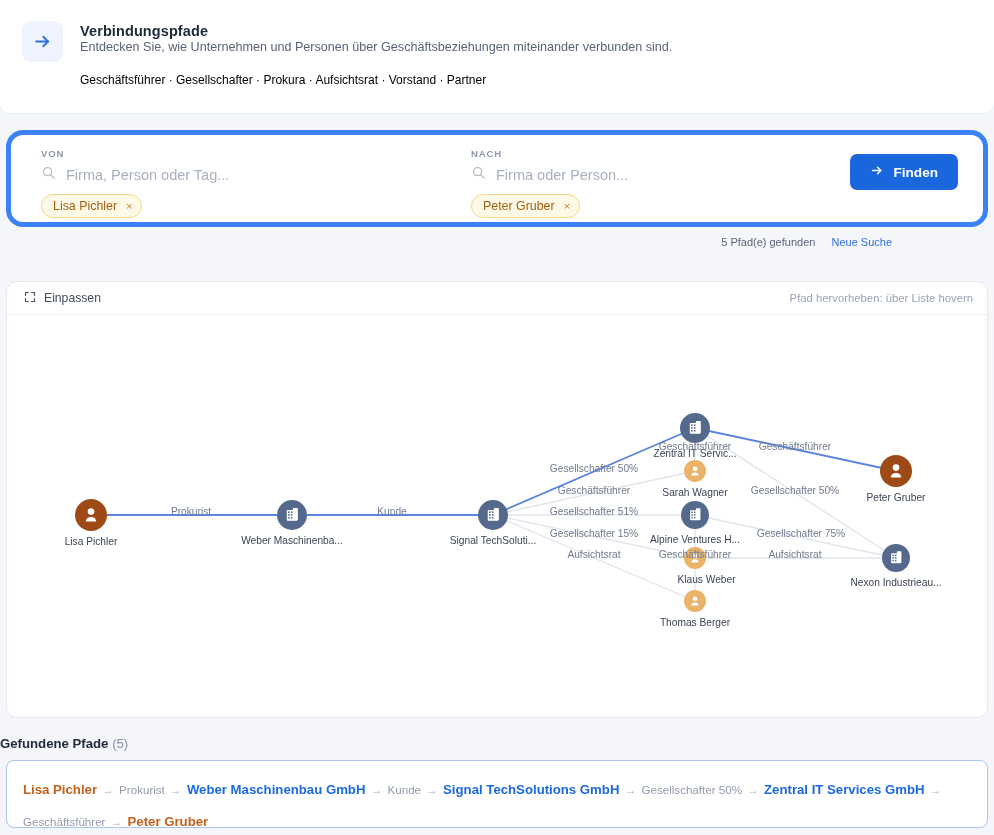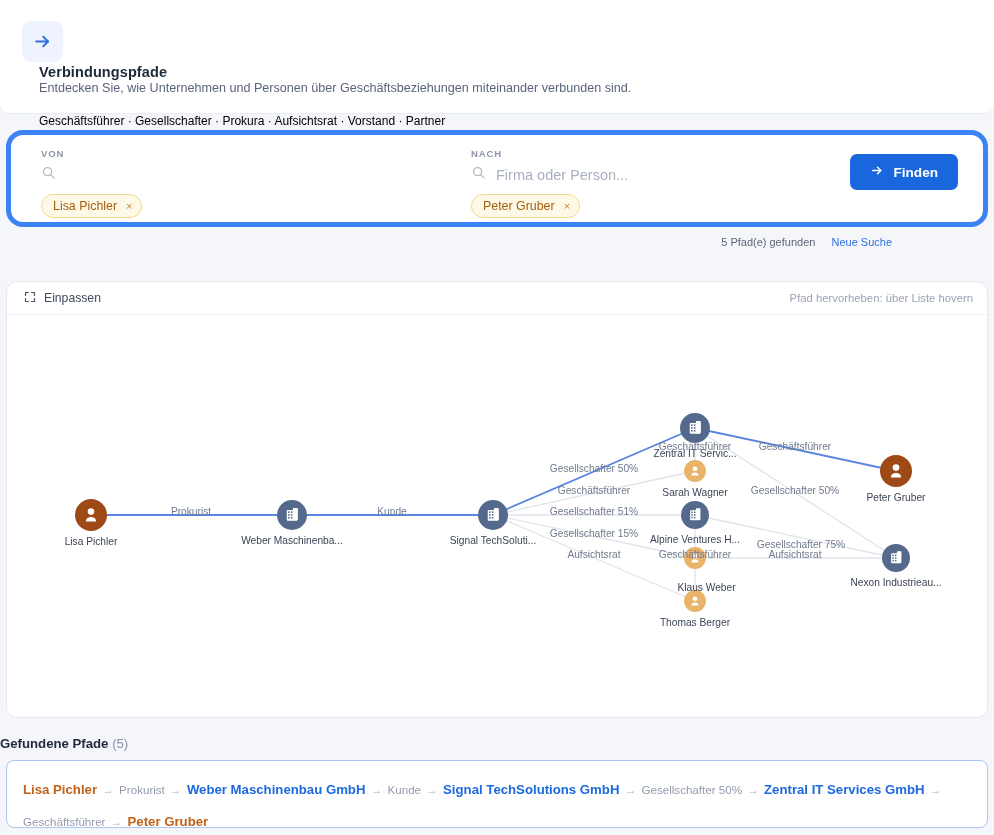--- a/index.html
+++ b/index.html
@@ -12,21 +12,21 @@
   }
   .page { width: 994px; height: 835px; position: relative; overflow: hidden; }
 
   
   .header-card {
     position: absolute; left: 0; top: 0; width: 994px; height: 114px;
     background: #ffffff;
     border-bottom: 1px solid #e8ecf3;
     border-radius: 0 0 10px 10px;
   }
-  .hdr-inner { display: flex; padding: 21px 24px 0 22px; flex-direction: column; }
+  .hdr-inner { display: flex; padding: 21px 24px 0 22px; }
   .hdr-icon {
     width: 41px; height: 41px; flex: 0 0 41px;
     background: #eef3fd; border-radius: 9px;
     display: flex; align-items: center; justify-content: center;
   }
   .hdr-icon svg { display:block; }
   .hdr-text { margin-left: 17px; padding-top: 2px; }
   .hdr-title {
     font-size: 14.5px; font-weight: 700; color: #1d2838; letter-spacing: .1px;
     line-height: 1.2;
@@ -161,20 +161,21 @@
 
       <div class="field from">
         <div class="fld-label">VON</div>
         <div class="fld-input-wrap">
           <span>
             <svg width="15" height="15" viewBox="0 0 24 24" fill="none" stroke="#b3bbc9" stroke-width="2">
               <circle cx="10.5" cy="10.5" r="6.5"></circle>
                 <line x1="15.5" y1="15.5" x2="21" y2="21" stroke-linecap="round"></line>
             </svg>
           </span>
+          <input class="fld-input" type="text" placeholder="Firma, Person oder Tag..." style="">
         </div>
         <div class="chip">
           <span>Lisa Pichler</span>
           <span class="chip-x">×</span>
         </div>
       </div>
 
       <span class="mid-arrow">
         <svg width="16" height="14" viewBox="0 0 24 24" fill="none" stroke="#aeb6c4" stroke-width="2" stroke-linecap="round" stroke-linejoin="round">
           <line x1="4" y1="12" x2="19" y2="12"></line>
@@ -328,34 +329,34 @@
             <rect x="885.325" y="244.8375" width="1.4875" height="1.4875" fill="#54698c"></rect>
             <rect x="887.95" y="244.8375" width="1.4875" height="1.4875" fill="#54698c"></rect>
           </g>
         </svg>
     <div class="node-label" style="left: 84px; top: 221px;">Lisa Pichler</div>
         <div class="node-label" style="left: 285px; top: 220px;">Weber Maschinenba...</div>
         <div class="node-label" style="left: 486px; top: 220px;">Signal TechSoluti...</div>
         <div class="node-label" style="left: 688px; top: 133px;">Zentral IT Servic...</div>
         <div class="node-label" style="left: 688px; top: 172px;">Sarah Wagner</div>
         <div class="node-label" style="left: 688px; top: 219px;">Alpine Ventures H...</div>
-        <div class="node-label" style="left: 688px; top: 267px; padding-left: 23px;">Klaus Weber</div>
+        <div class="node-label" style="left: 688px; top: 259px; padding-left: 23px;">Klaus Weber</div>
         <div class="node-label" style="left: 688px; top: 302px;">Thomas Berger</div>
         <div class="node-label" style="left: 889px; top: 177px;">Peter Gruber</div>
         <div class="node-label" style="left: 889px; top: 262px;">Nexon Industrieau...</div>
         <div class="edge-label" style="left: 184px; top: 191px;">Prokurist</div>
         <div class="edge-label" style="left: 385px; top: 191px;">Kunde</div>
         <div class="edge-label" style="left: 587px; top: 148px;">Gesellschafter 50%</div>
         <div class="edge-label" style="left: 587px; top: 170px;">Geschäftsführer</div>
         <div class="edge-label" style="left: 587px; top: 191px;">Gesellschafter 51%</div>
         <div class="edge-label" style="left: 587px; top: 213px;">Gesellschafter 15%</div>
         <div class="edge-label" style="left: 587px; top: 234px;">Aufsichtsrat</div>
         <div class="edge-label" style="left: 788px; top: 126px;">Geschäftsführer</div>
         <div class="edge-label" style="left: 788px; top: 170px;">Gesellschafter 50%</div>
-        <div class="edge-label" style="left: 788px; top: 224px; padding-left: 12px;">Gesellschafter 75%</div>
+        <div class="edge-label" style="left: 788px; top: 213px; padding-left: 12px;">Gesellschafter 75%</div>
         <div class="edge-label" style="left: 788px; top: 234px;">Aufsichtsrat</div>
         <div class="edge-label" style="left: 688px; top: 126px;">Geschäftsführer</div>
         <div class="edge-label" style="left: 688px; top: 234px;">Geschäftsführer</div>
       </div>
   </div>
 
   <div class="paths-title">
     <span>Gefundene Pfade</span>
     <span class="cnt">(5)</span>
   </div>

